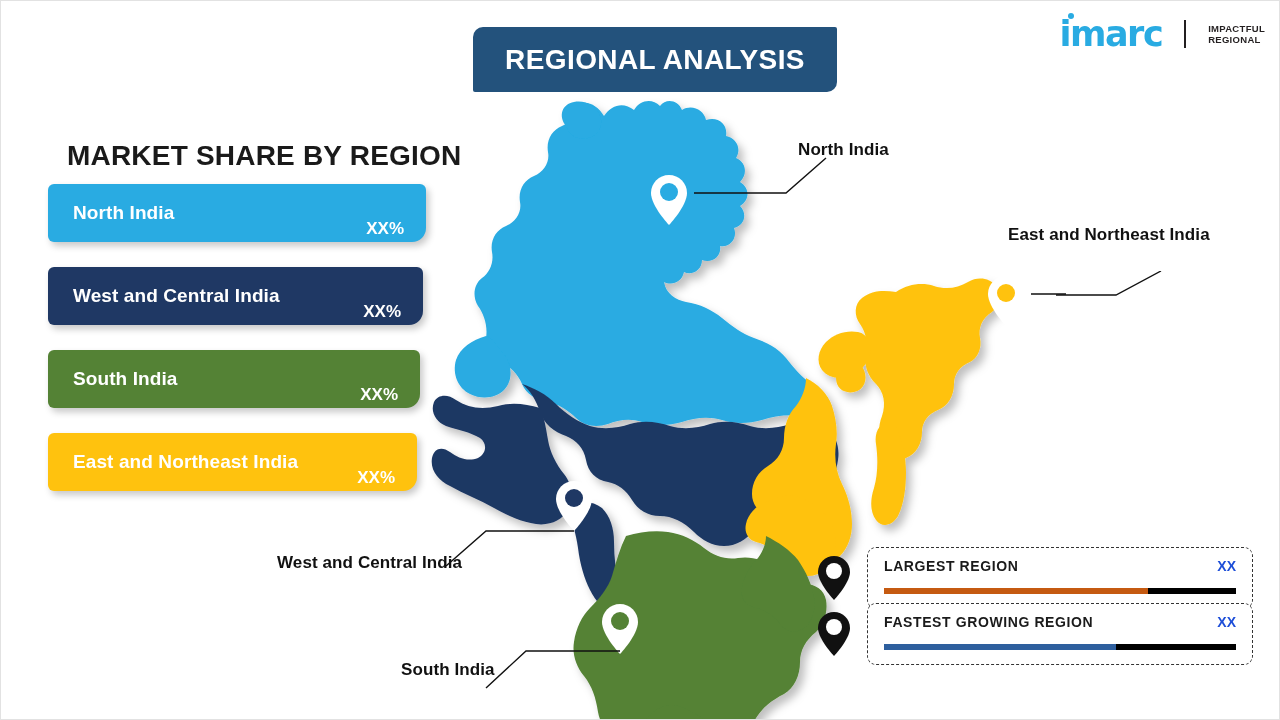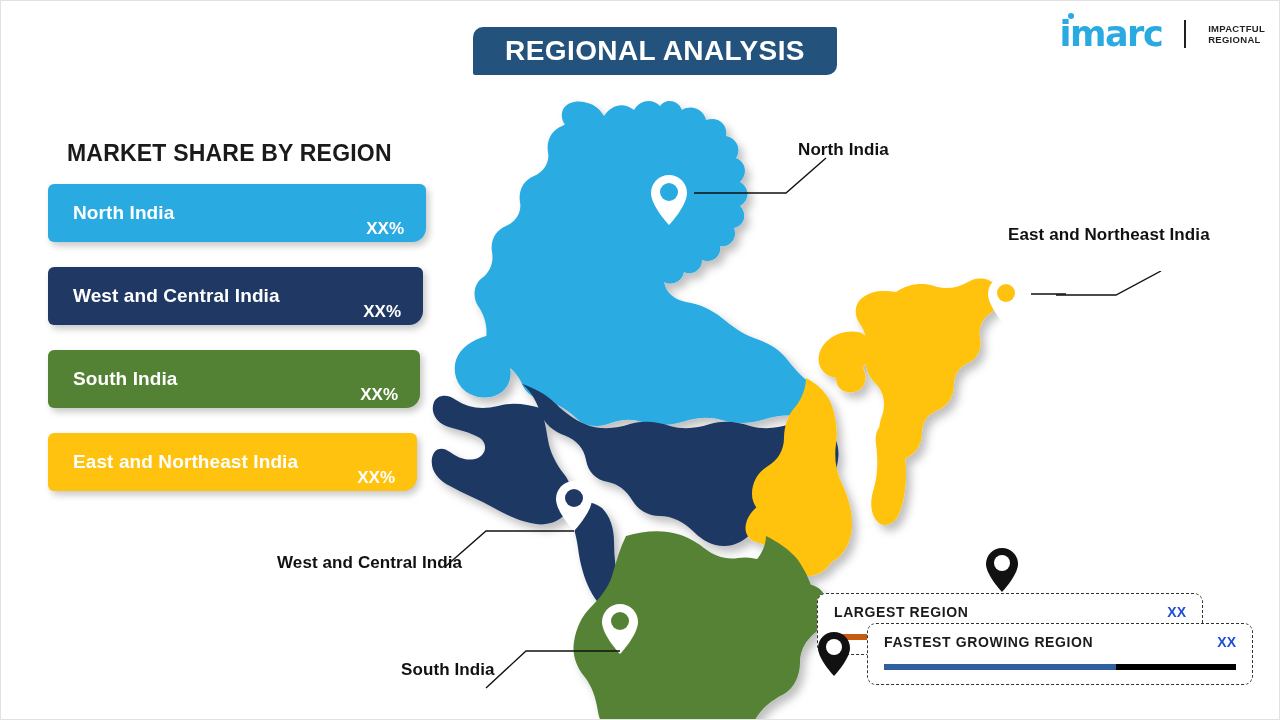--- a/index.html
+++ b/index.html
@@ -16,21 +16,21 @@
     background:#ffffff;
     box-sizing:border-box;
     border:1px solid #e2e2e2;
     overflow:hidden;
   }
 
   
   #title-banner{
     position:absolute;
     left:472px; top:26px;
-    width:364px; height:48px;
+    width:364px; height:65px;
     background:#23527c;
     border-radius:10px 2px 10px 2px;
     display:flex;align-items:center;justify-content:center;
   }
   #title-banner .title-text{
     color:#ffffff;
     font-size:28px;
     font-weight:bold;
     letter-spacing:.4px;
     white-space:nowrap;
@@ -66,21 +66,21 @@
     font-size:9.5px;
     font-weight:bold;
     line-height:11.5px;
     letter-spacing:.3px;
   }
 
   
   #panel-heading{
     position:absolute;
     left:66px; top:139px;
-    font-size:23px;
+    font-size:28px;
     font-weight:bold;
     color:#1a1a1a;
     letter-spacing:.2px;
     white-space:nowrap;
   }
   #legend-list{
     position:absolute;
     left:47px; top:183px;
     width:390px;
   }
@@ -136,22 +136,22 @@
   #callout-east{left:1007px;top:224px;}
   #callout-west{left:276px;top:552px;}
   #callout-south{left:400px;top:659px;}
 
   
   .info-card-row{
     position:absolute;
     display:flex;
     align-items:center;
   }
-  #card-largest{left:816px;top:546px;flex-direction:column;}
-  #card-fastest{left:816px;top:622px;align-items:center;}
+  #card-largest{left:816px;top:546px;}
+  #card-fastest{left:816px;top:602px;align-items:center;}
 
   .pin-black{flex:0 0 auto;margin-right:16px;}
 
   .info-card{
     width:386px;
     height:62px;
     border:1.6px dashed #333333;
     border-radius:9px;
     box-sizing:border-box;
     padding:10px 16px 0 16px;

